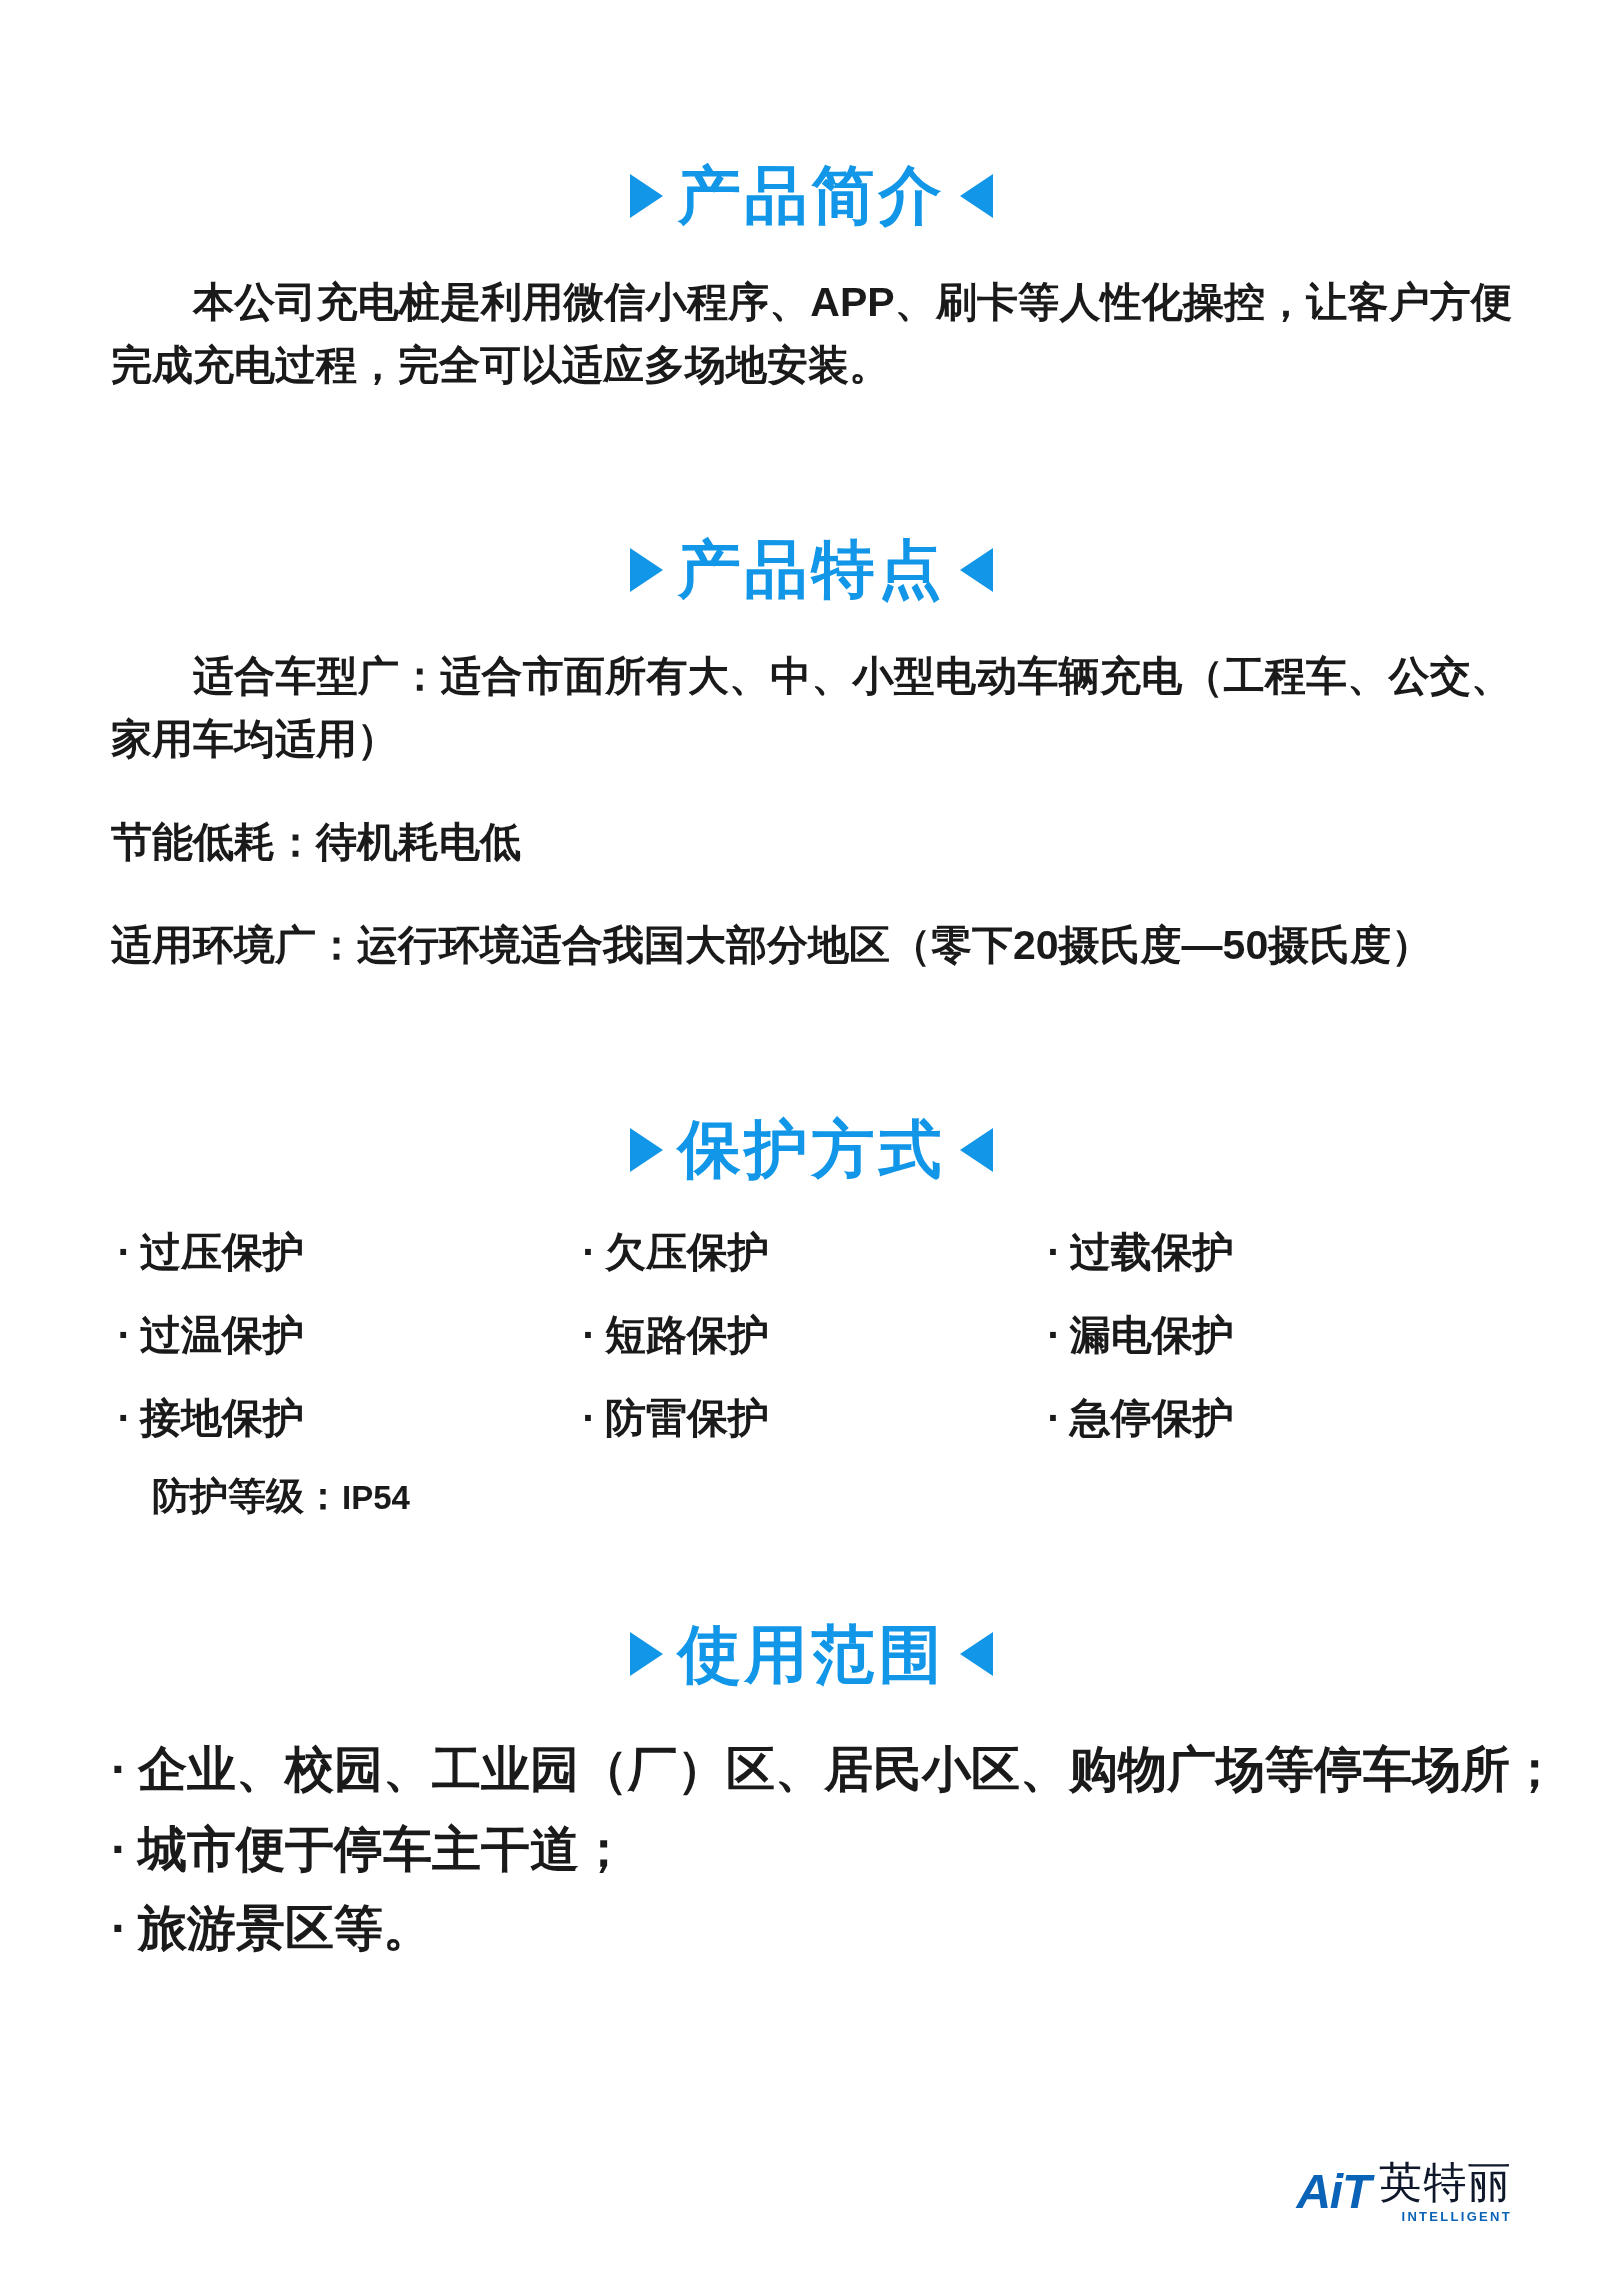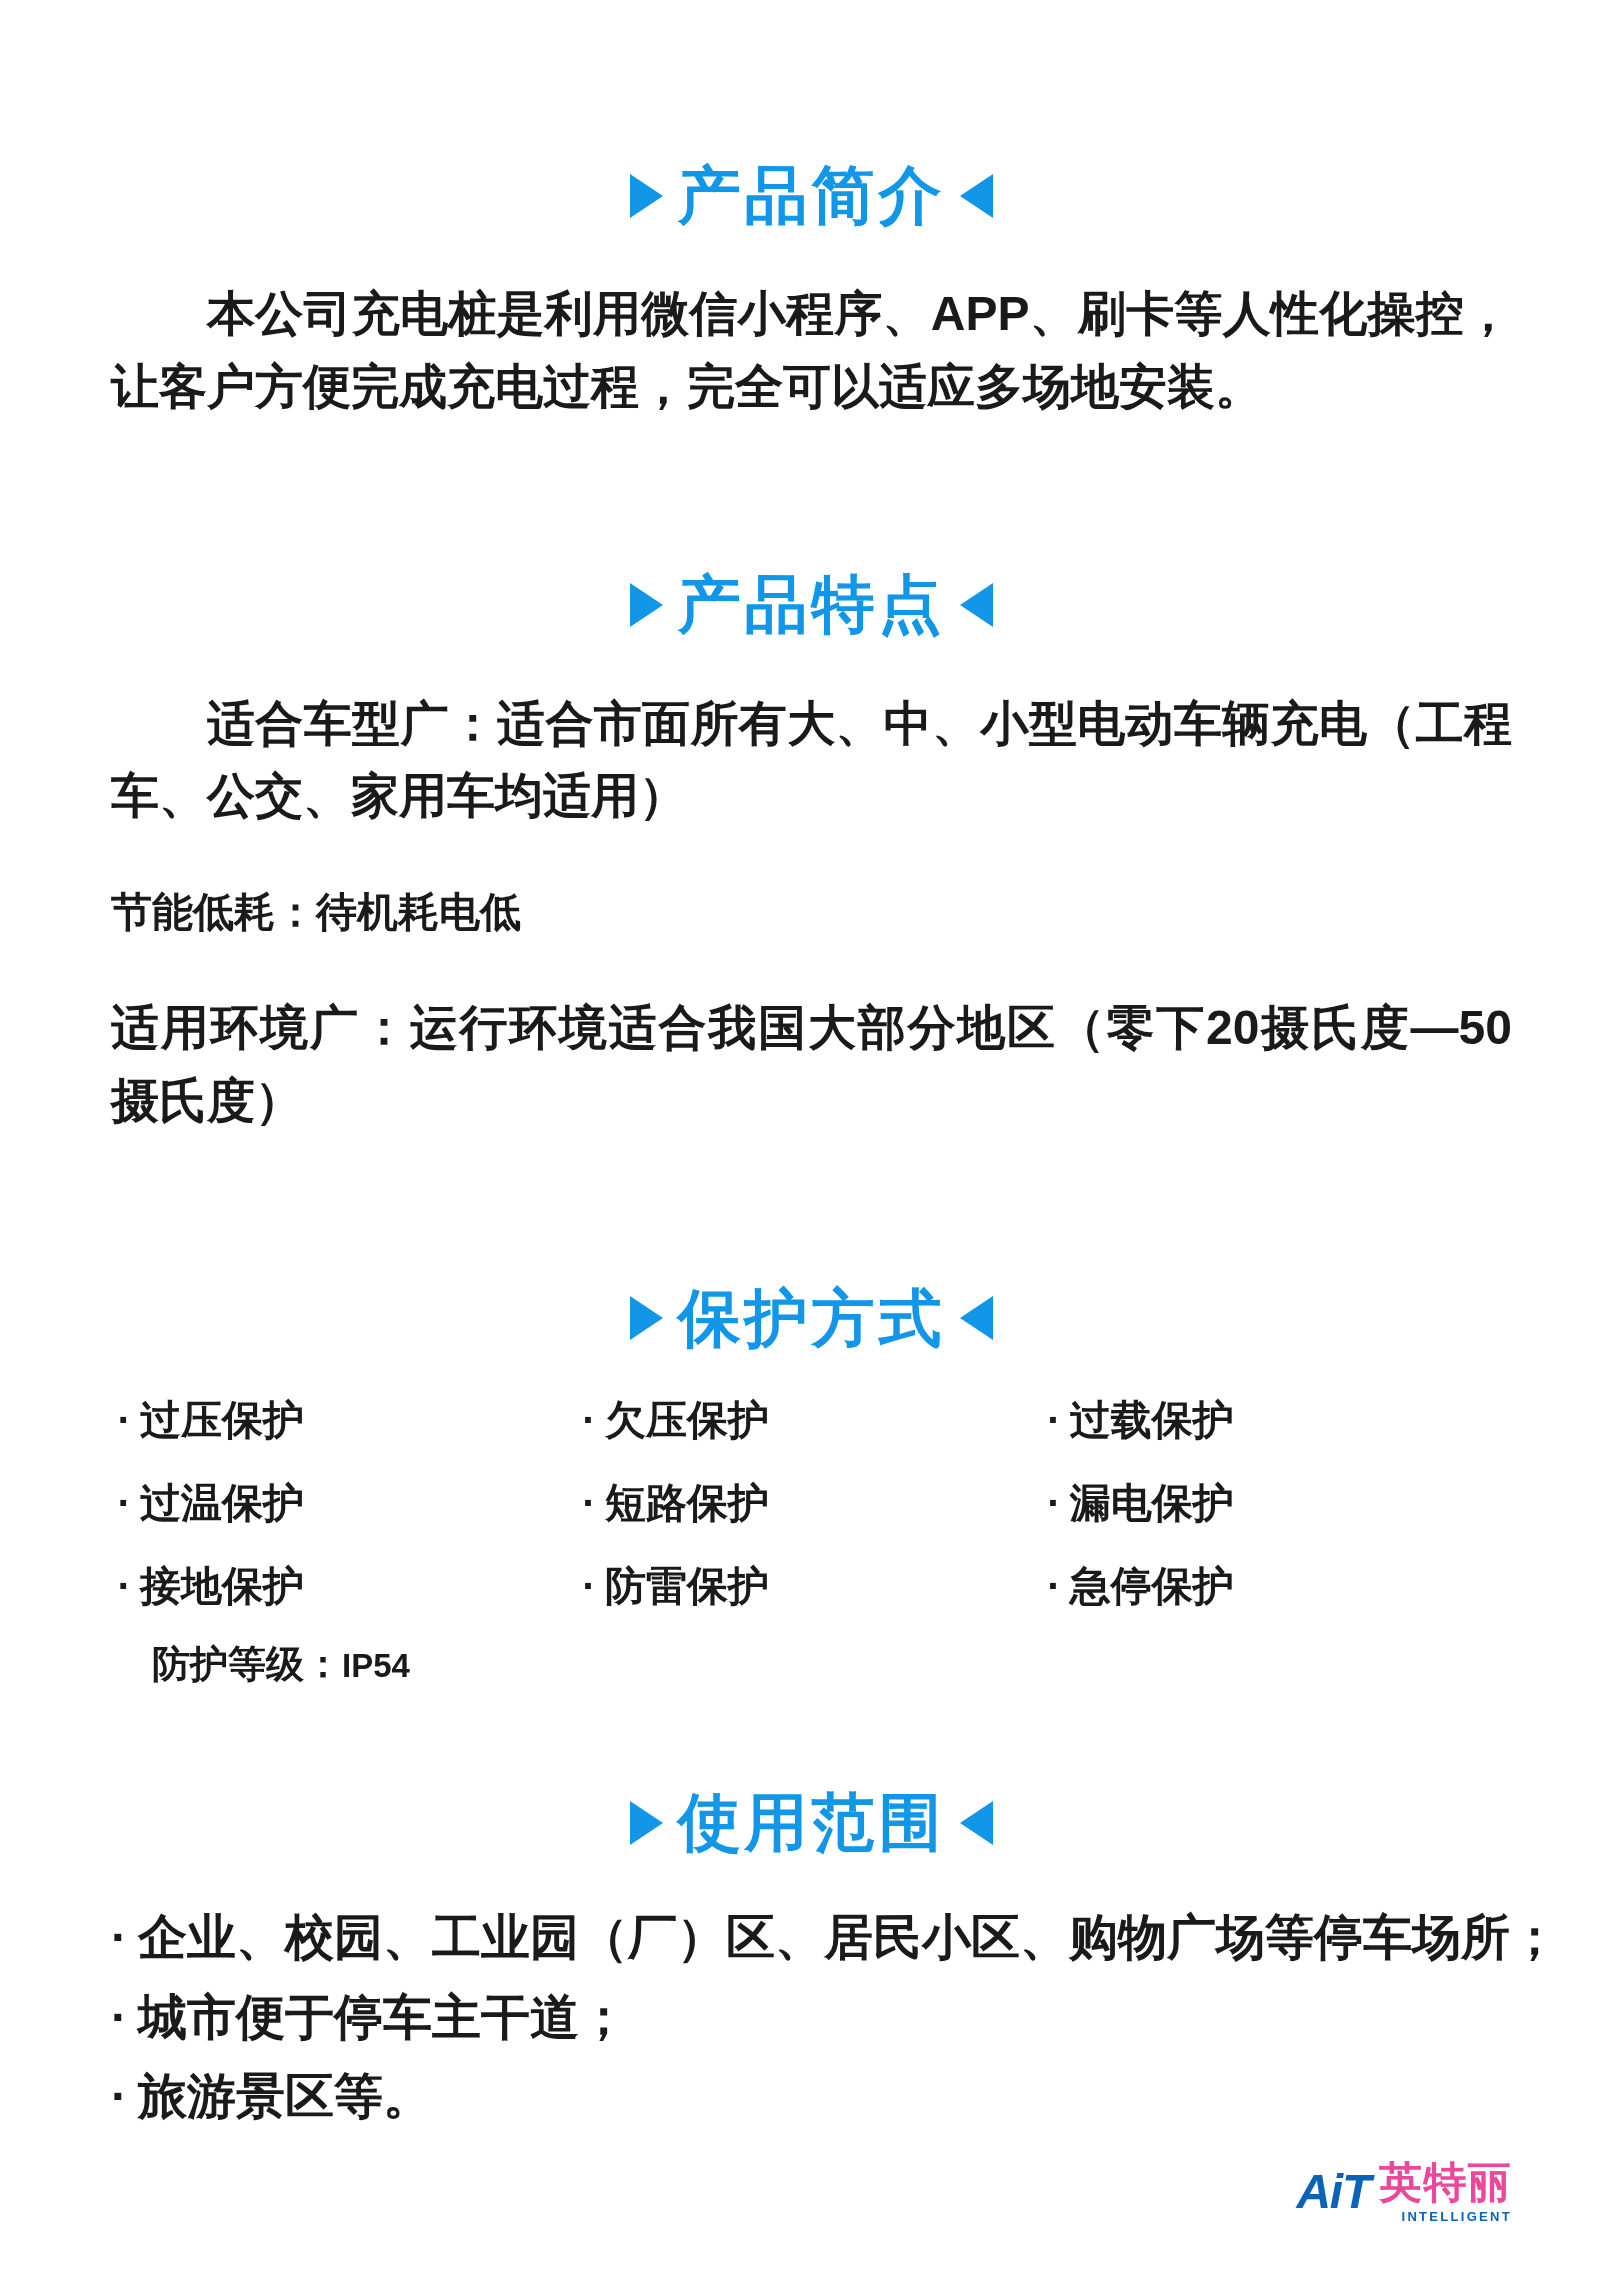--- a/index.html
+++ b/index.html
@@ -48,21 +48,21 @@
   }
   .section-heading .tri-right {
     border-right: 33px solid #1196e8;
   }
   .section-heading .htext {
     white-space: nowrap;
   }
 
   
   .para {
-    font-size: 48px;
+    font-size: 41px;
     line-height: 1.52;
     color: #1a1a1a;
     font-weight: bold;
     text-align: justify;
   }
   .para.indent {
     text-indent: 2em;
   }
   .para-block {
     margin-top: 41px;
@@ -146,22 +146,22 @@
     line-height: 1;
   }
   .logo-right {
     display: flex;
     flex-direction: column;
     justify-content: center;
     line-height: 1;
   }
   .logo-cn {
     font-size: 43px;
-    font-weight: bold;
-    color: #ec4899;
+    font-weight: normal;
+    color: #0f172a;
     letter-spacing: 1.3px;
   }
   .logo-en {
     font-size: 13px;
     font-weight: bold;
     color: #0a63b7;
     letter-spacing: 2.3px;
     margin-top: 6.5px;
     text-align: right;
   }

